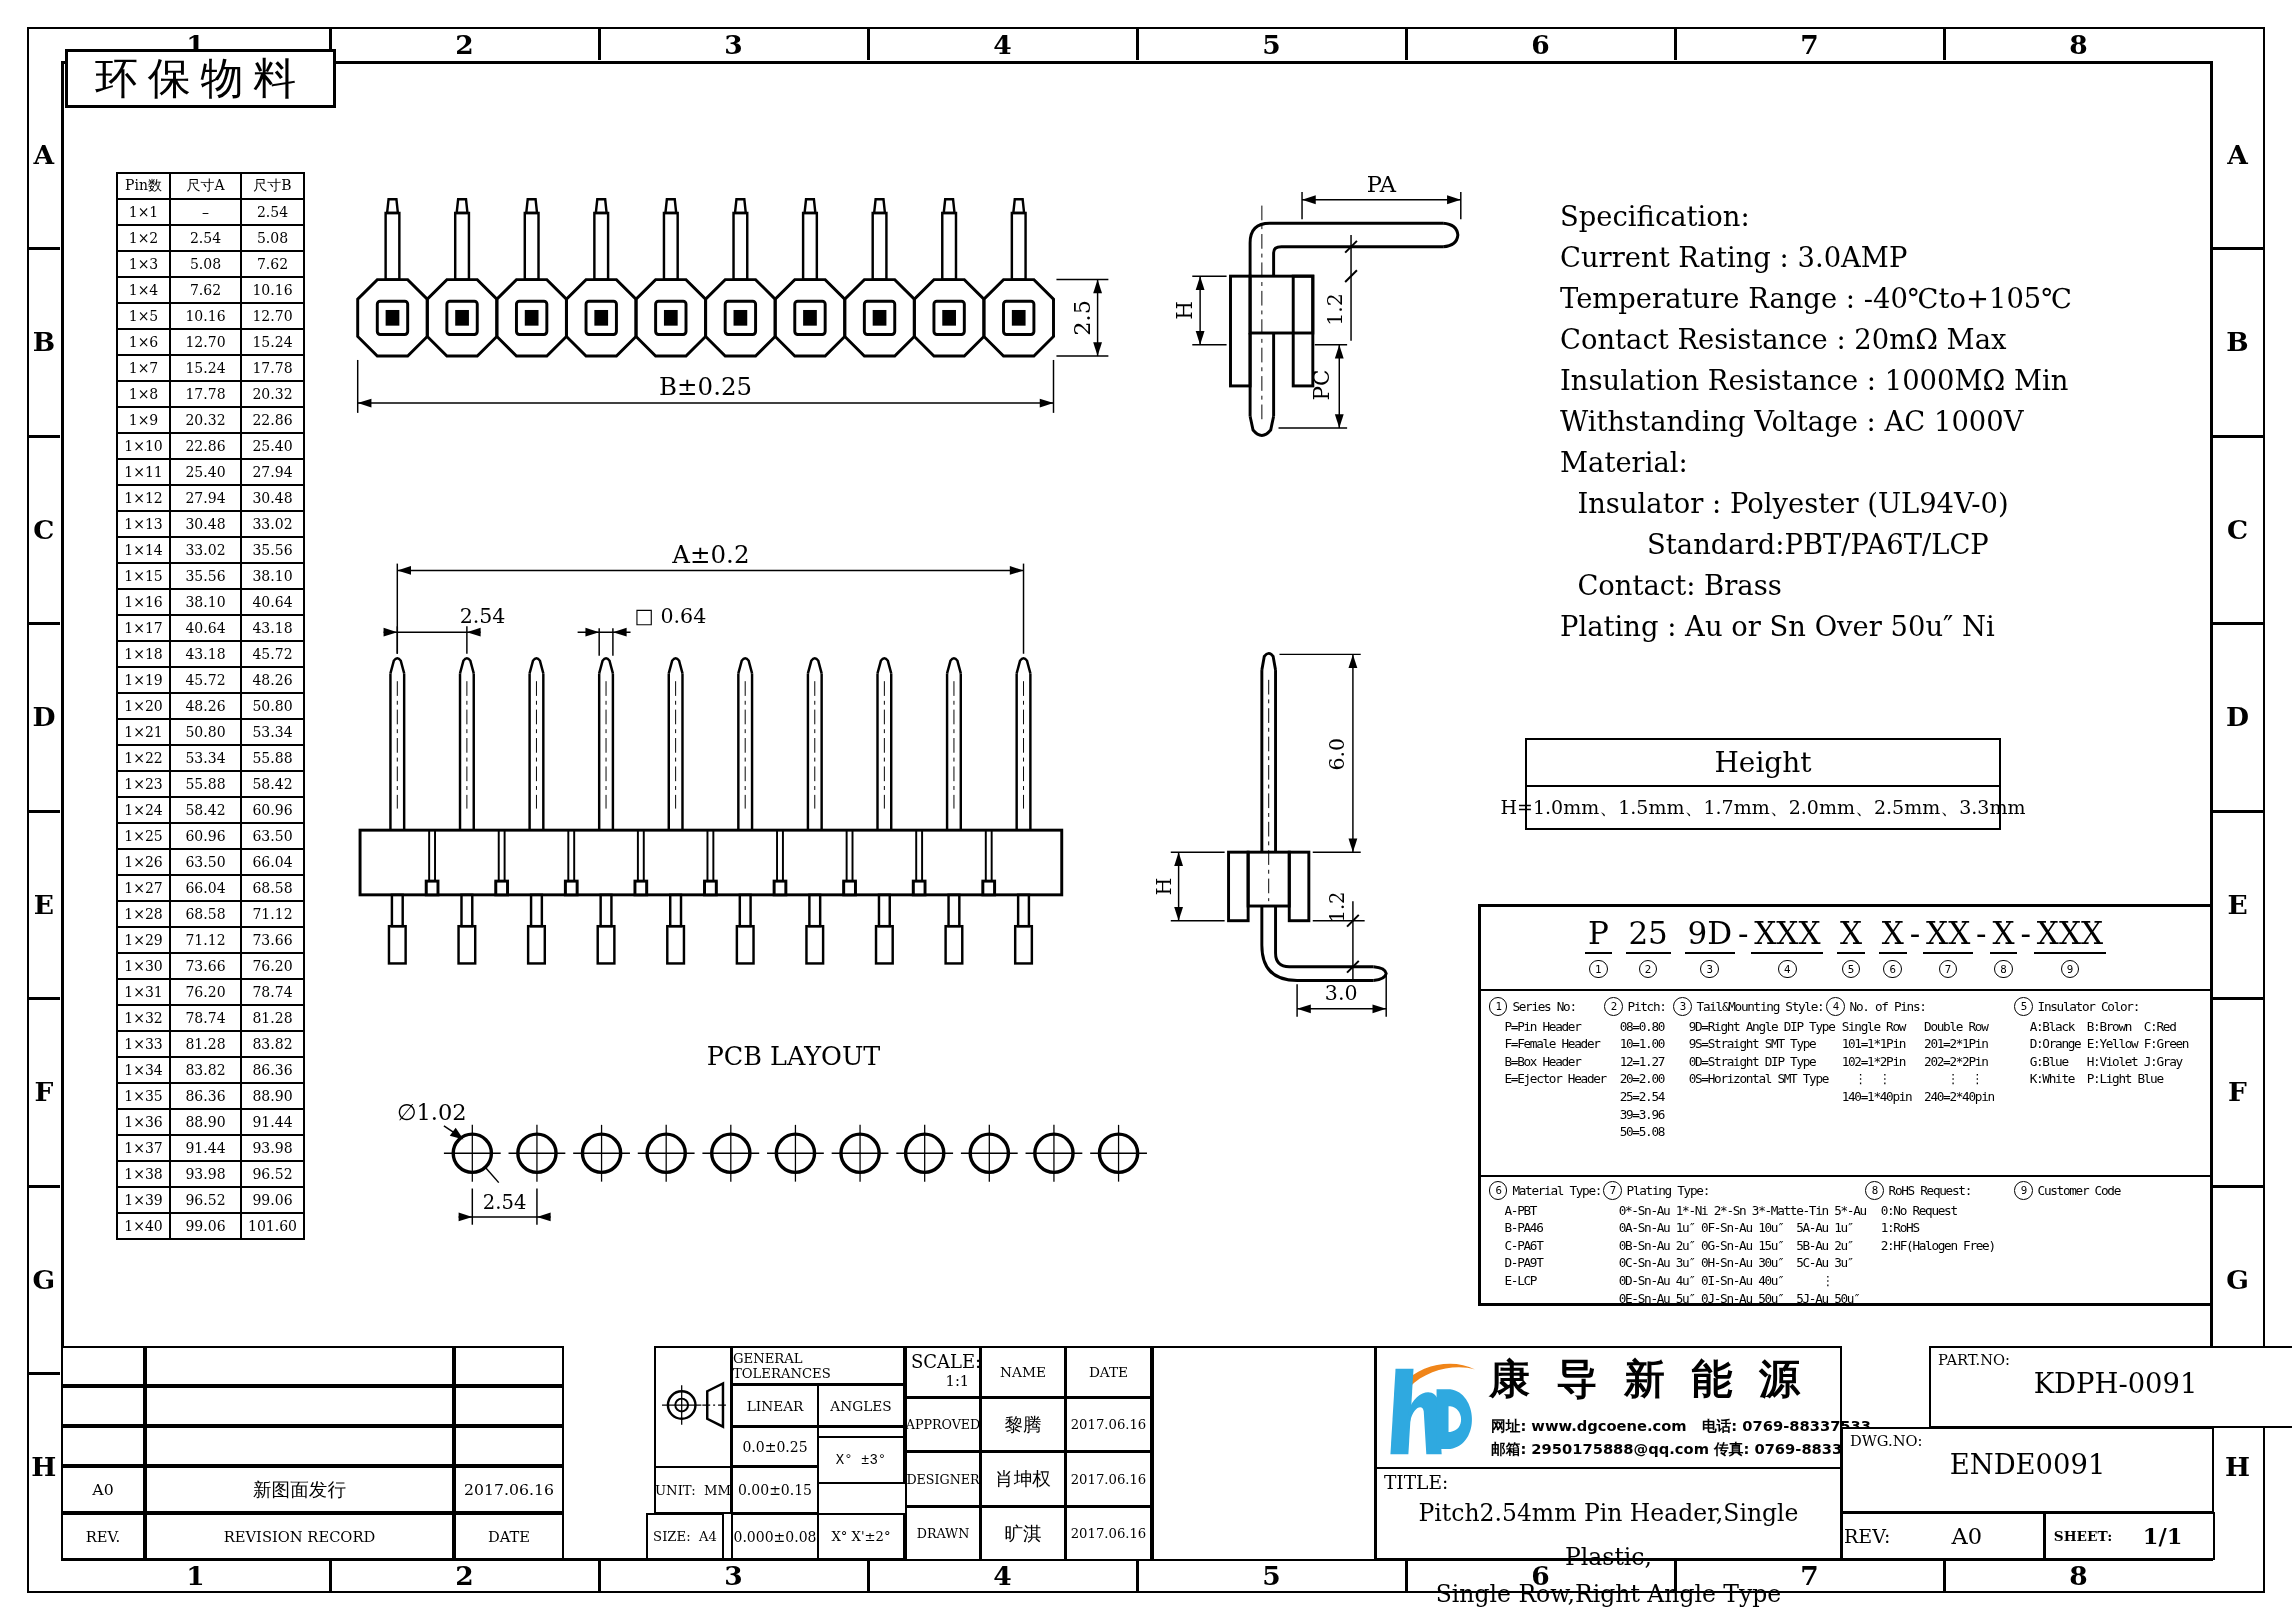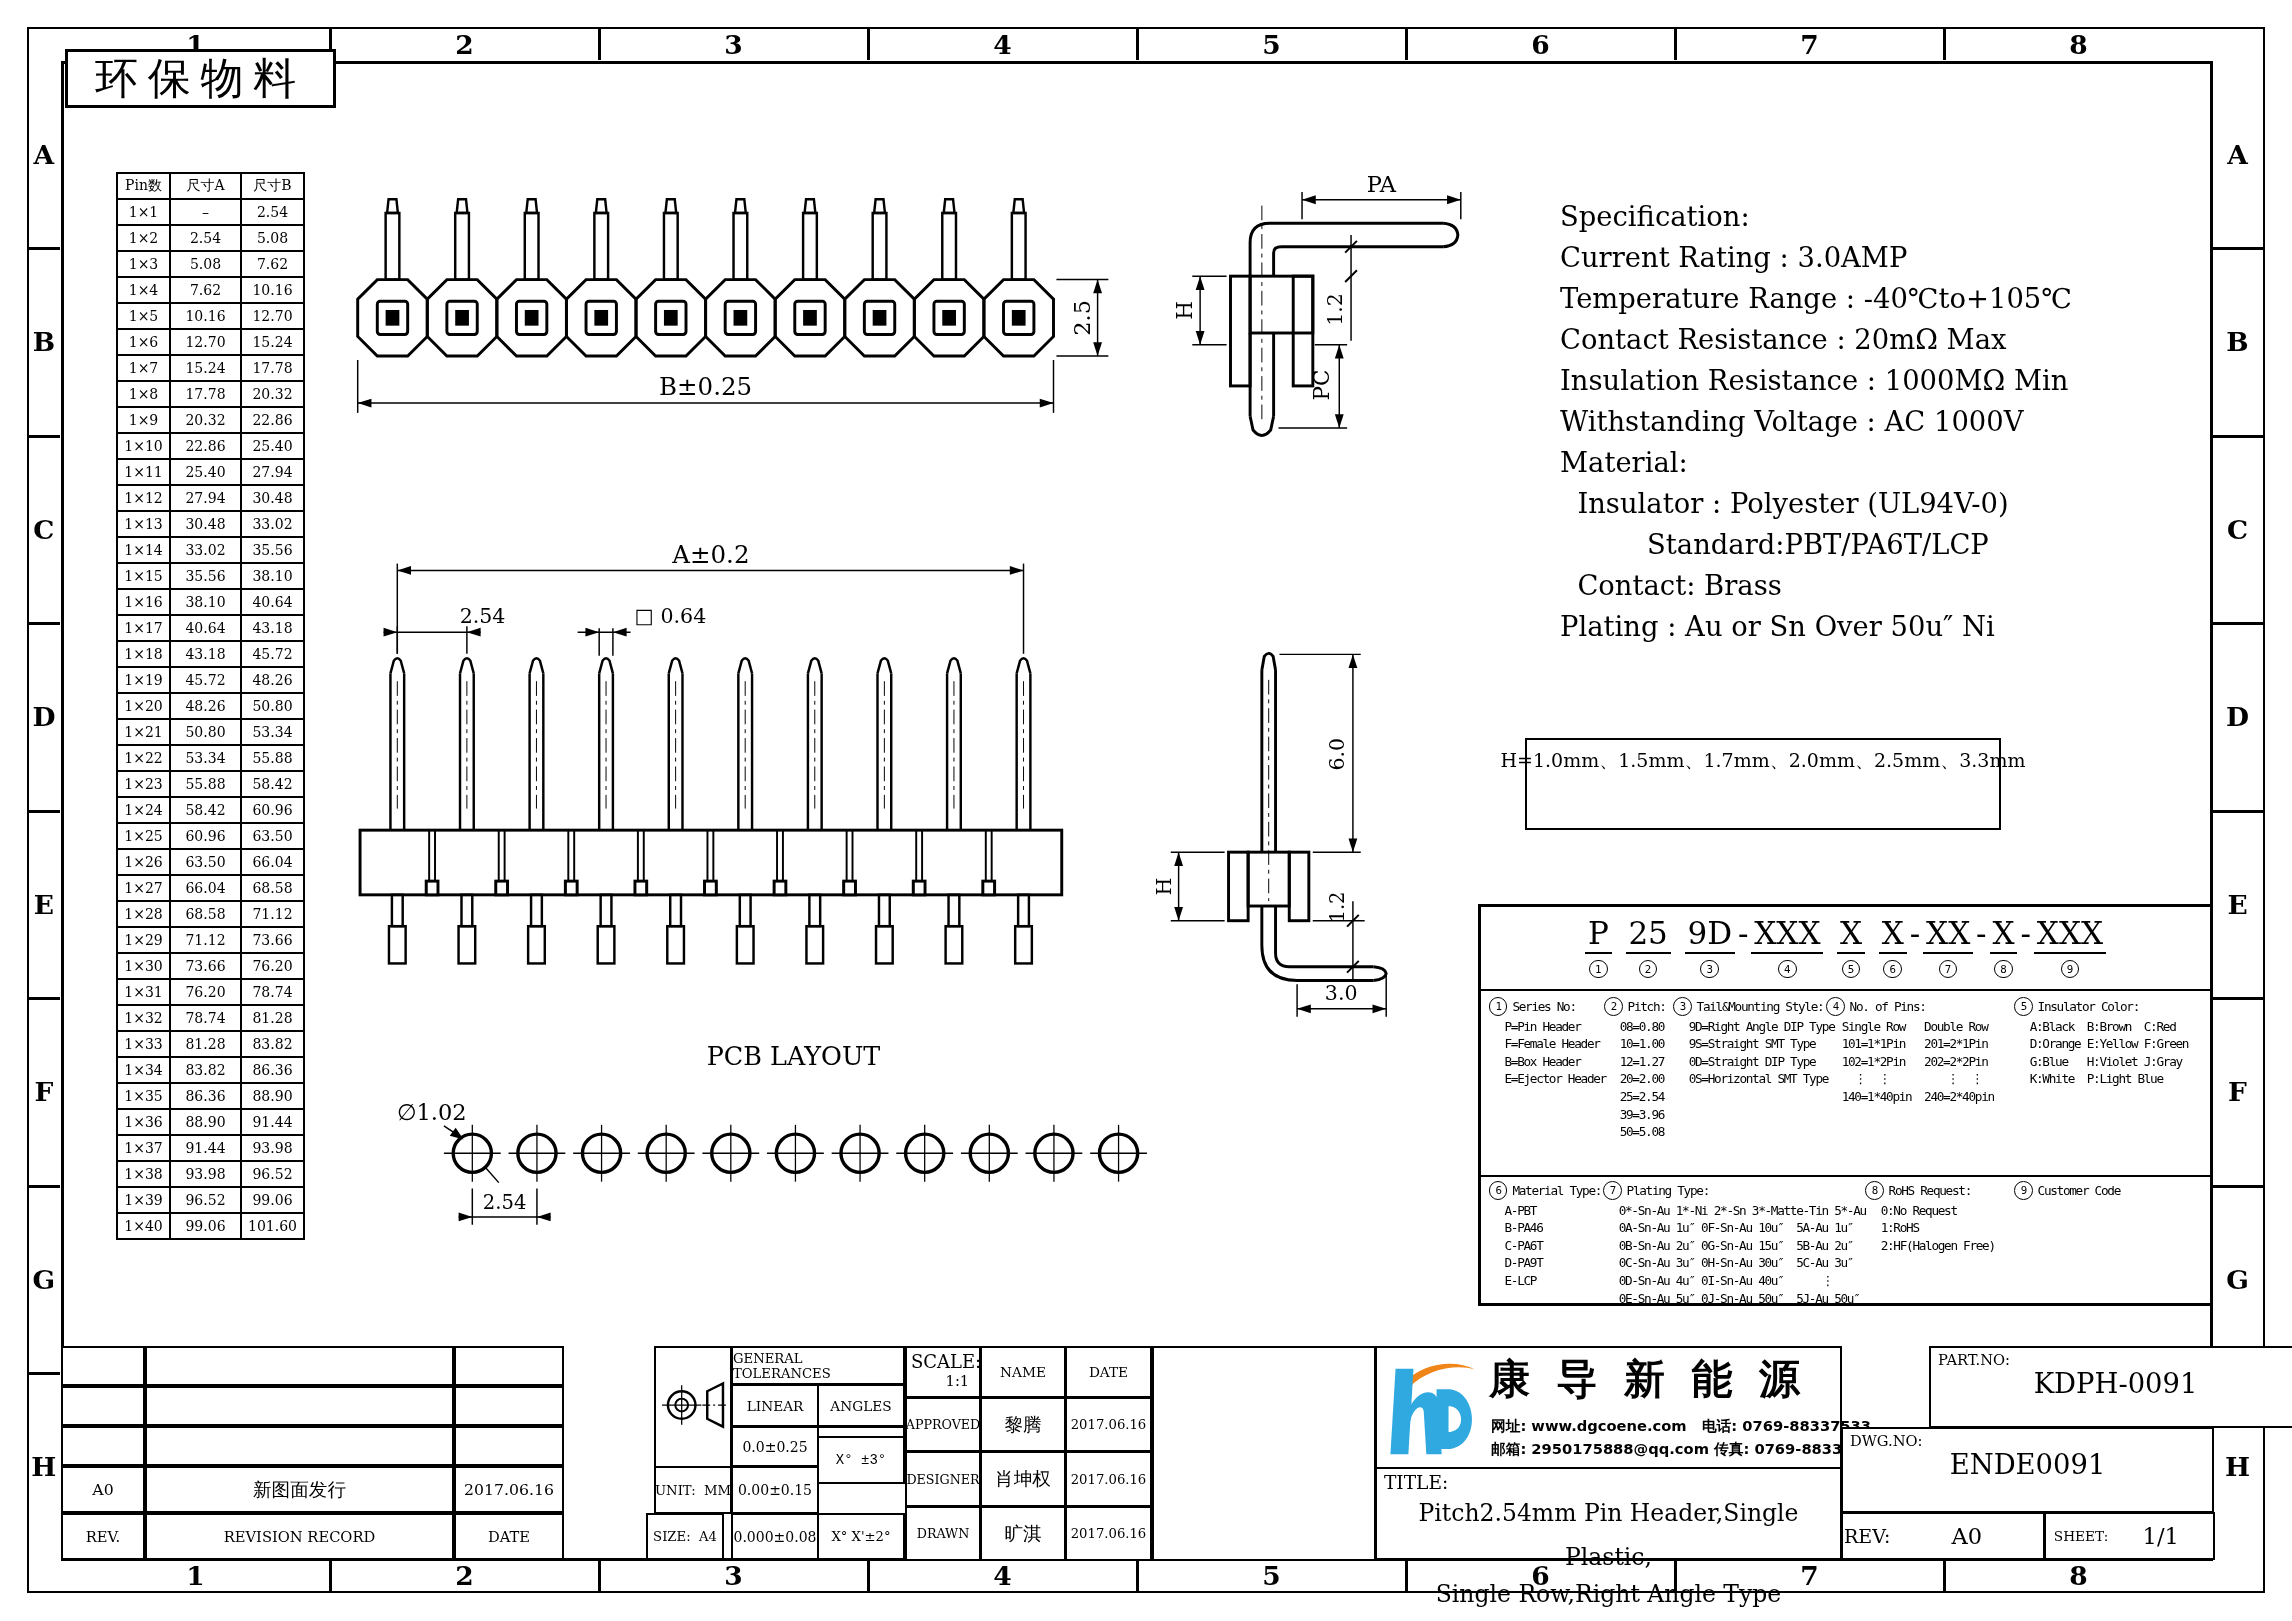--- a/index.html
+++ b/index.html
@@ -638,20 +638,21 @@
       <line x1="163" y1="168" x2="163" y2="205" stroke="#000" stroke-width="1.5"></line>
       <line x1="83" y1="197" x2="177" y2="197" stroke="#000" stroke-width="1.5"></line>
       <polygon points="97,197 83,192.5 83,201.5" fill="#000" stroke="none"></polygon>
       <polygon points="163,197 177,192.5 177,201.5" fill="#000" stroke="none"></polygon>
       <text x="130" y="189" font-size="20" text-anchor="middle">2.54</text>
     </svg>
 
   <div id="spec-block"><div style="">Specification:</div><div style="">Current Rating : 3.0AMP</div><div style="">Temperature Range : -40℃to+105℃</div><div style="">Contact Resistance : 20mΩ Max</div><div style="">Insulation Resistance : 1000MΩ Min</div><div style="">Withstanding Voltage : AC 1000V</div><div style="">Material:</div><div style="">  Insulator : Polyester (UL94V-0)</div><div style="">          Standard:PBT/PA6T/LCP</div><div style="">  Contact: Brass</div><div style="">Plating : Au or Sn Over 50u″ Ni</div></div>
 
   <div id="height-box">
+    <div class="hb-title">Height</div>
     <div class="hb-vals">H=1.0mm、1.5mm、1.7mm、2.0mm、2.5mm、3.3mm</div>
   </div>
 
   <div id="pn-box">
     <div id="pn-code">
         <div class="pn-seg" style="">
           <div class="code" style="">P</div>
           <div class="circ" style="">1</div>
         </div>
         <div class="pn-sp" style=""></div>
@@ -821,19 +822,19 @@
     <div style="text-align:center;font-size:27.4px;">KDPH-0091</div>
   </div>
   <div class="cell" style="left:1841px;top:1427px;width:373px;height:86px;">
     <div style="font-size:14.7px;padding:2.9px 0 0 6.9px;">DWG.NO:</div>
     <div style="text-align:center;font-size:27.4px;">ENDE0091</div>
   </div>
   <div class="cell" style="left:1841px;top:1512px;width:204px;height:48px;display:flex;align-items:center;">
     <span style="font-size:19px;padding-left:1px;">REV:</span>
     <span style="flex:1;text-align:center;font-size:22.5px;">A0</span>
   </div>
-  <div class="cell" style="left:2044px;top:1512px;width:171px;height:48px;display:flex;align-items:center;">
+  <div class="cell" style="left:2044px;top:1512px;width:171px;height:48px;display:flex;align-items:center;font-weight:bold;">
     <span style="font-size:13.7px;padding-left:7.8px;">SHEET:</span>
     <span style="flex:1;text-align:center;font-size:22.5px;">1/1</span>
   </div>
 
 </div>
 
 
 </body></html>

